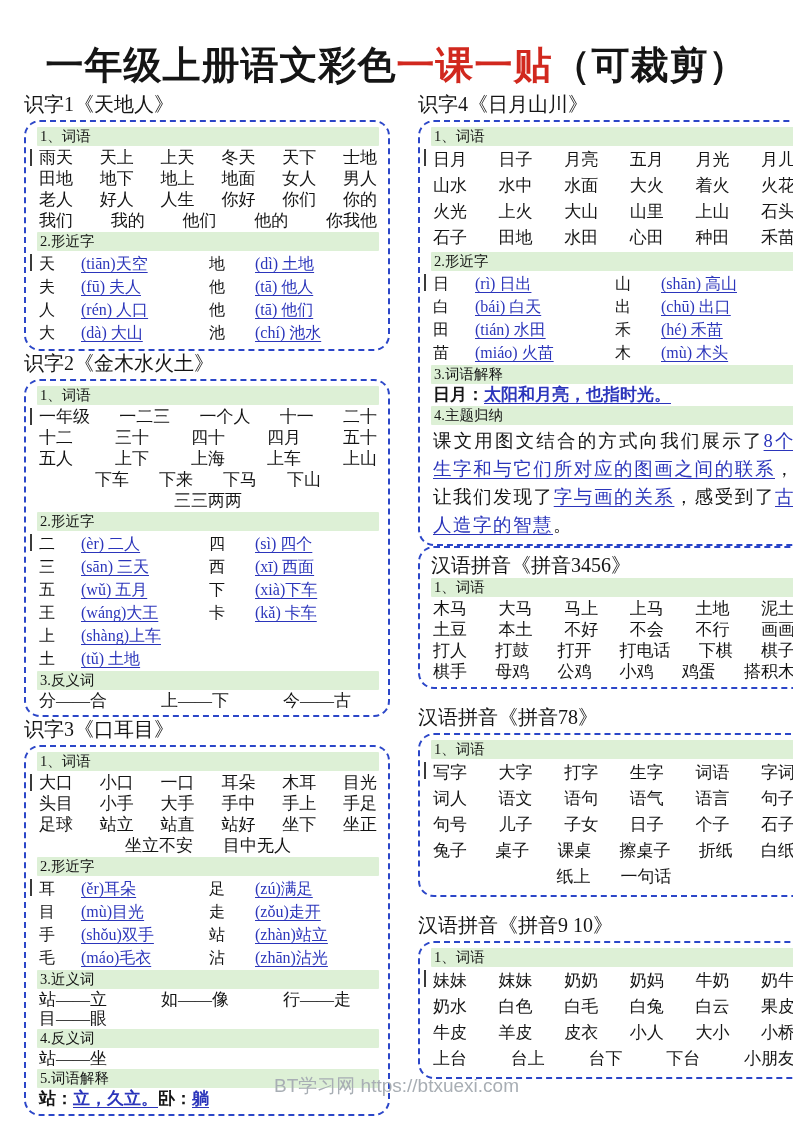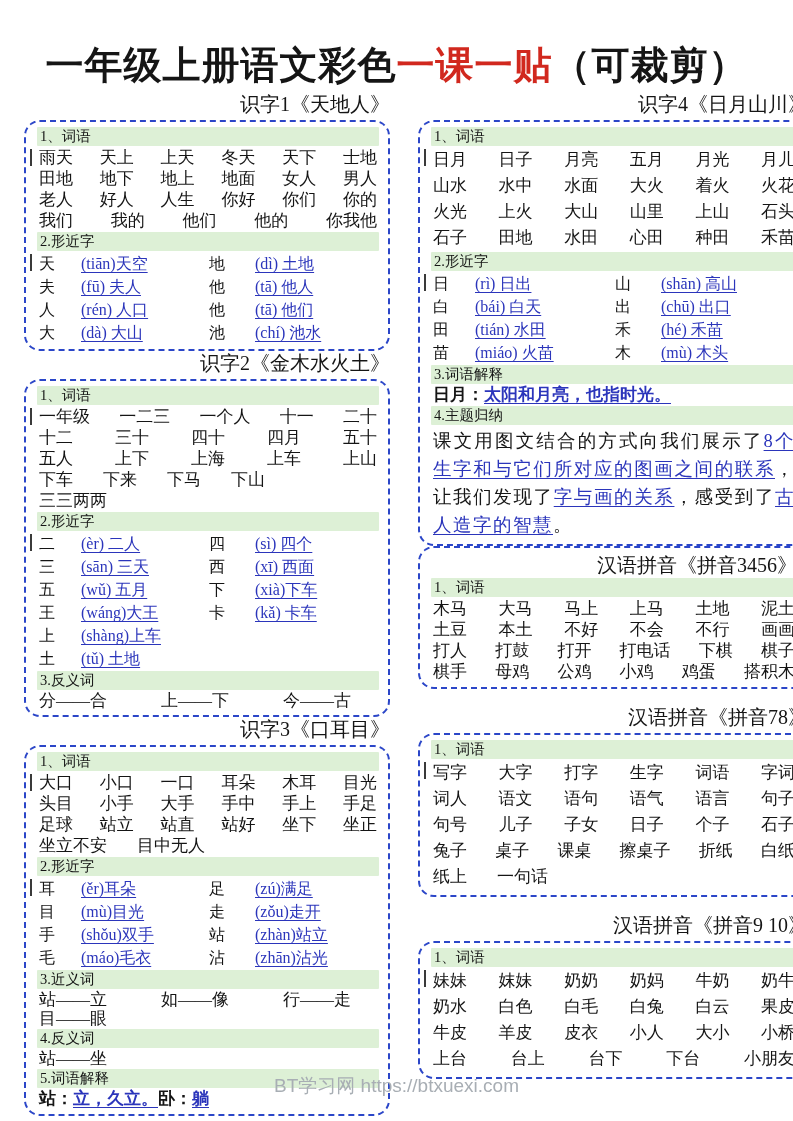--- a/index.html
+++ b/index.html
@@ -8,34 +8,34 @@
   .page{position:absolute;inset:0;}
 
   .main-title{position:absolute;top:40px;left:0;width:100%;text-align:center;
       font-size:38px;font-weight:bold;letter-spacing:1px;white-space:nowrap;}
   .main-title .red{color:#d1281e;}
 
   .col{position:absolute;top:92px;}
   .col-left{left:24px;width:366px;}
   .col-right{left:418px;width:390px;}
 
-  .sec-title{text-align:right;font-size:20px;line-height:24px;margin:0 0 4px 0;white-space:nowrap;}
+  .sec-title{text-align:left;font-size:20px;line-height:24px;margin:0 0 4px 0;white-space:nowrap;}
   .sec + .sec{margin-top:0;}
   .sec.gap-lg{margin-top:16px;}
 
   .box{border:2px dashed #2b46c8;border-radius:16px;padding:4px 9px 5px 11px;background:#fff;}
   .box .sec-title{margin:1px 0 1px 0;}
 
   .bar-label{background:#ddf0d6;font-size:14.5px;line-height:17px;padding:1px 3px;
       margin:1px 0;border-radius:1px;}
 
   .row{position:relative;}
   .row.first::before{content:"";position:absolute;left:-7px;top:2px;width:2px;height:17px;background:#3a3a3a;}
 
-  .words{display:flex;font-size:17px;line-height:21px;gap:30px;padding:0 2px;}
+  .words{display:flex;font-size:17px;line-height:21px;gap:30px;padding:0 2px;justify-content:center;}
   .words.sb{justify-content:space-between;gap:0;}
   .words.lh26{line-height:26px;}
   .words span{white-space:nowrap;}
 
   .pairs{display:grid;grid-template-columns:36px 1fr 40px 1fr;column-gap:6px;
       font-size:16px;line-height:23px;padding:0 2px;}
   .pairs span{white-space:nowrap;}
 
   .opp{display:flex;gap:54px;font-size:17px;line-height:19px;padding:0 2px;}
   .opp span{white-space:nowrap;}

